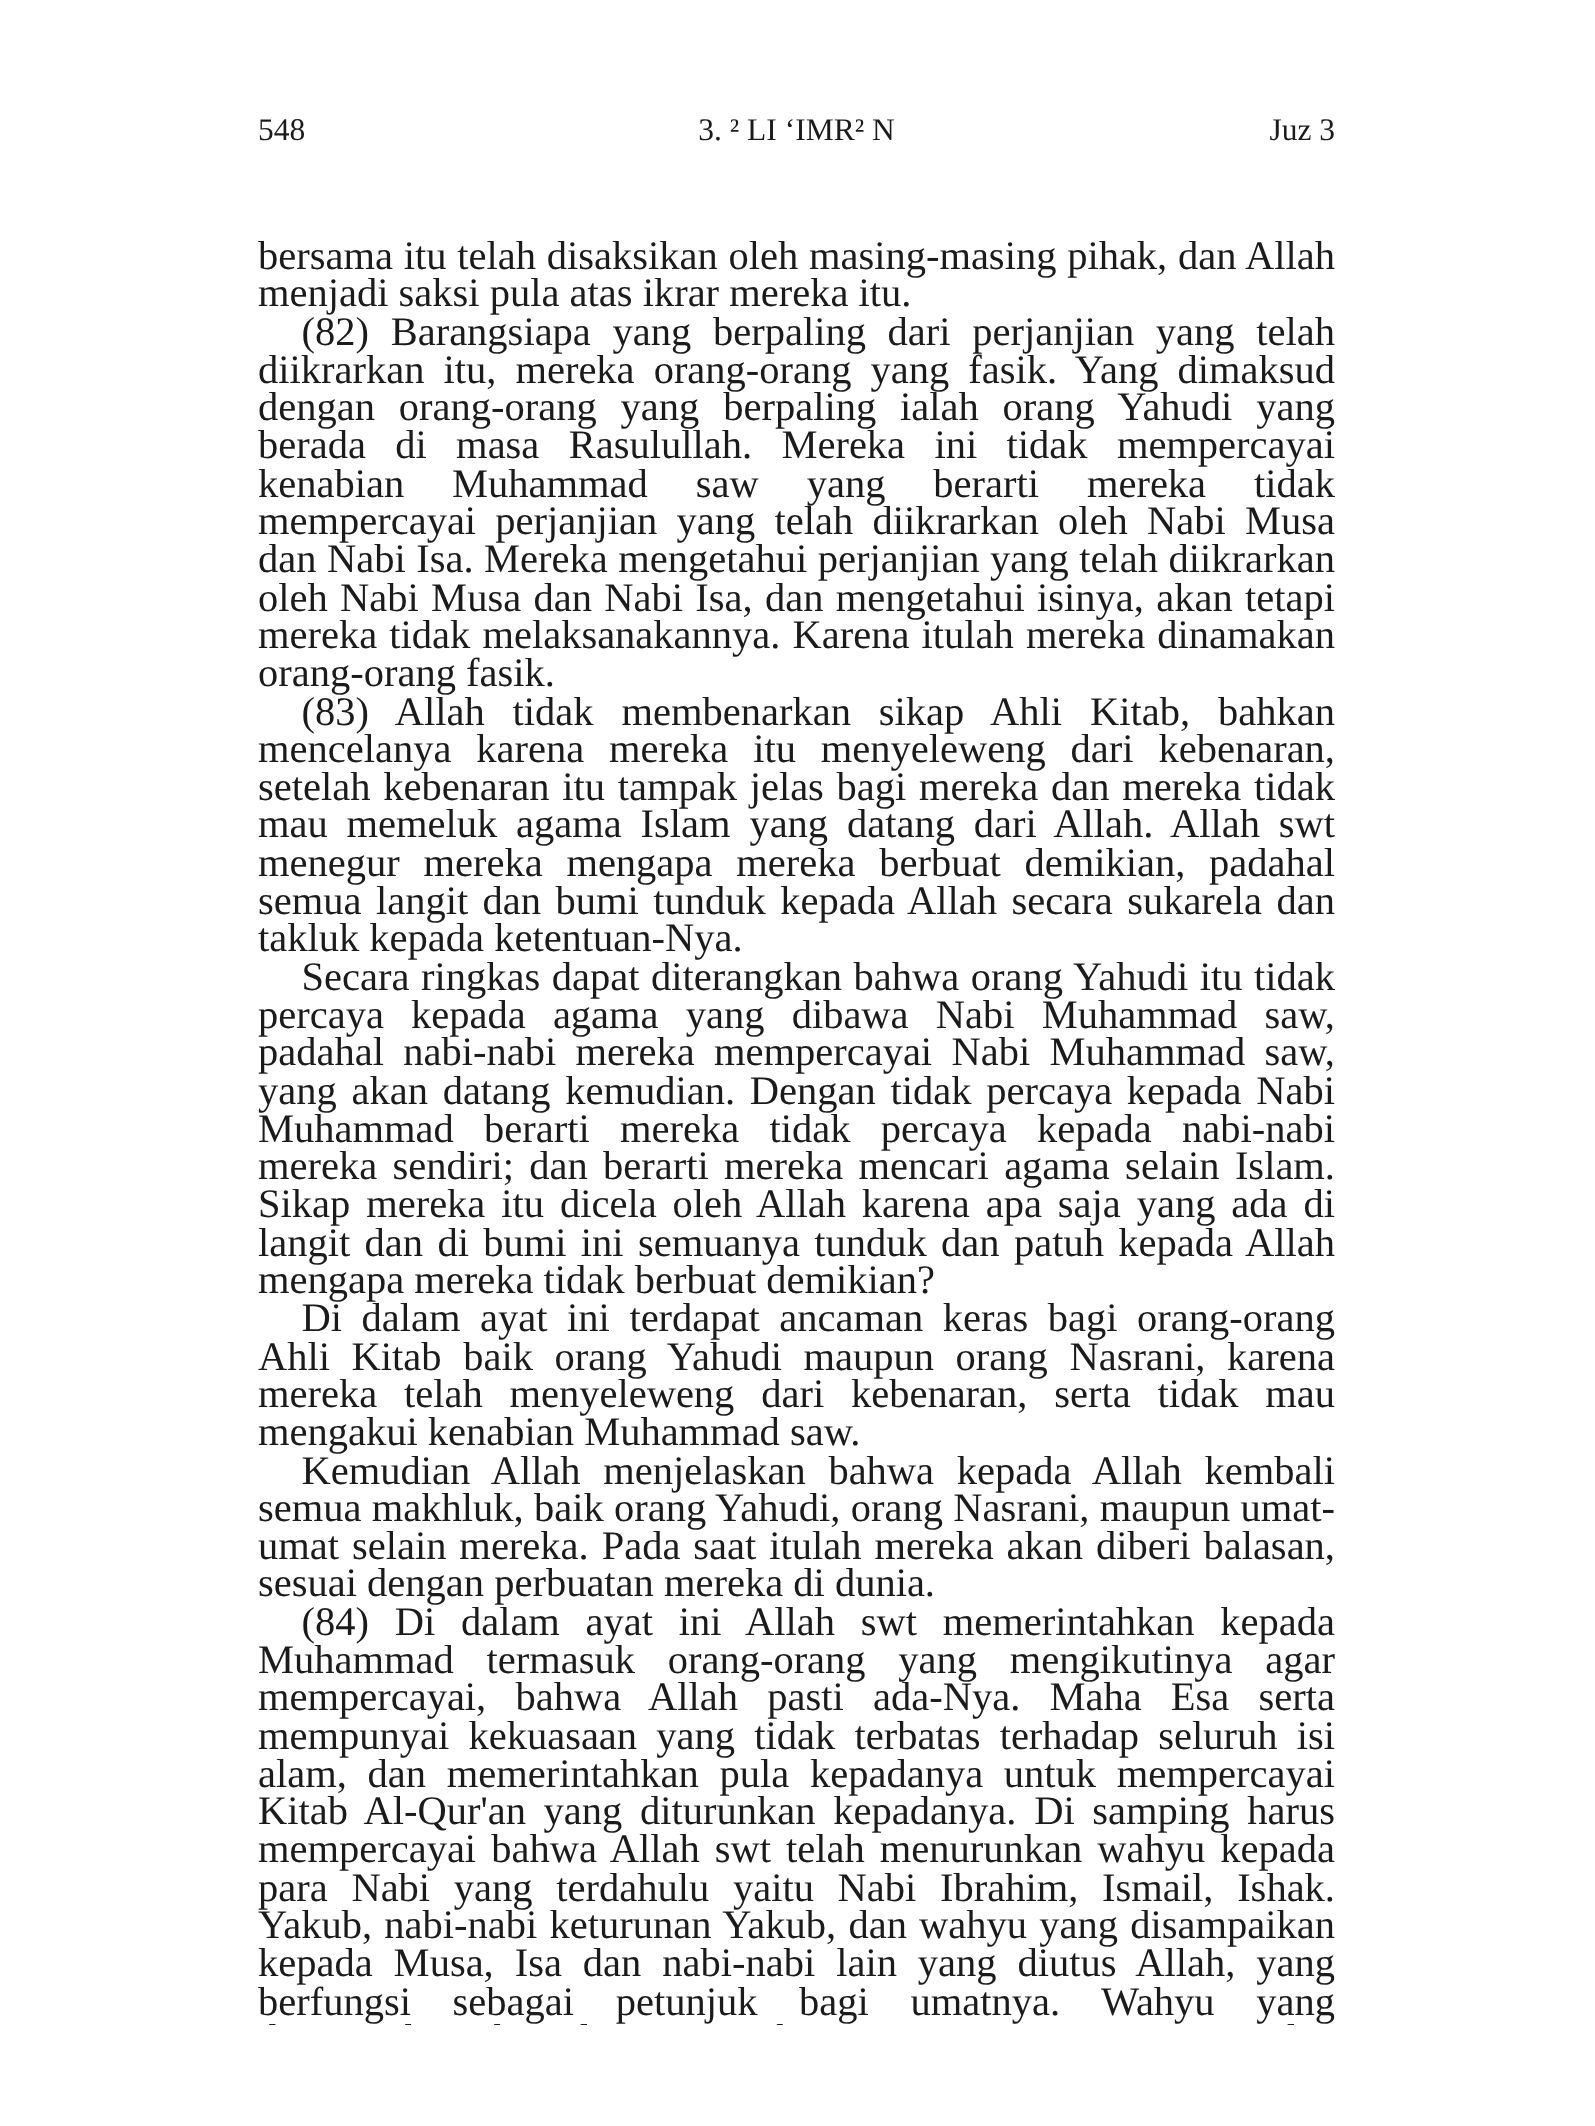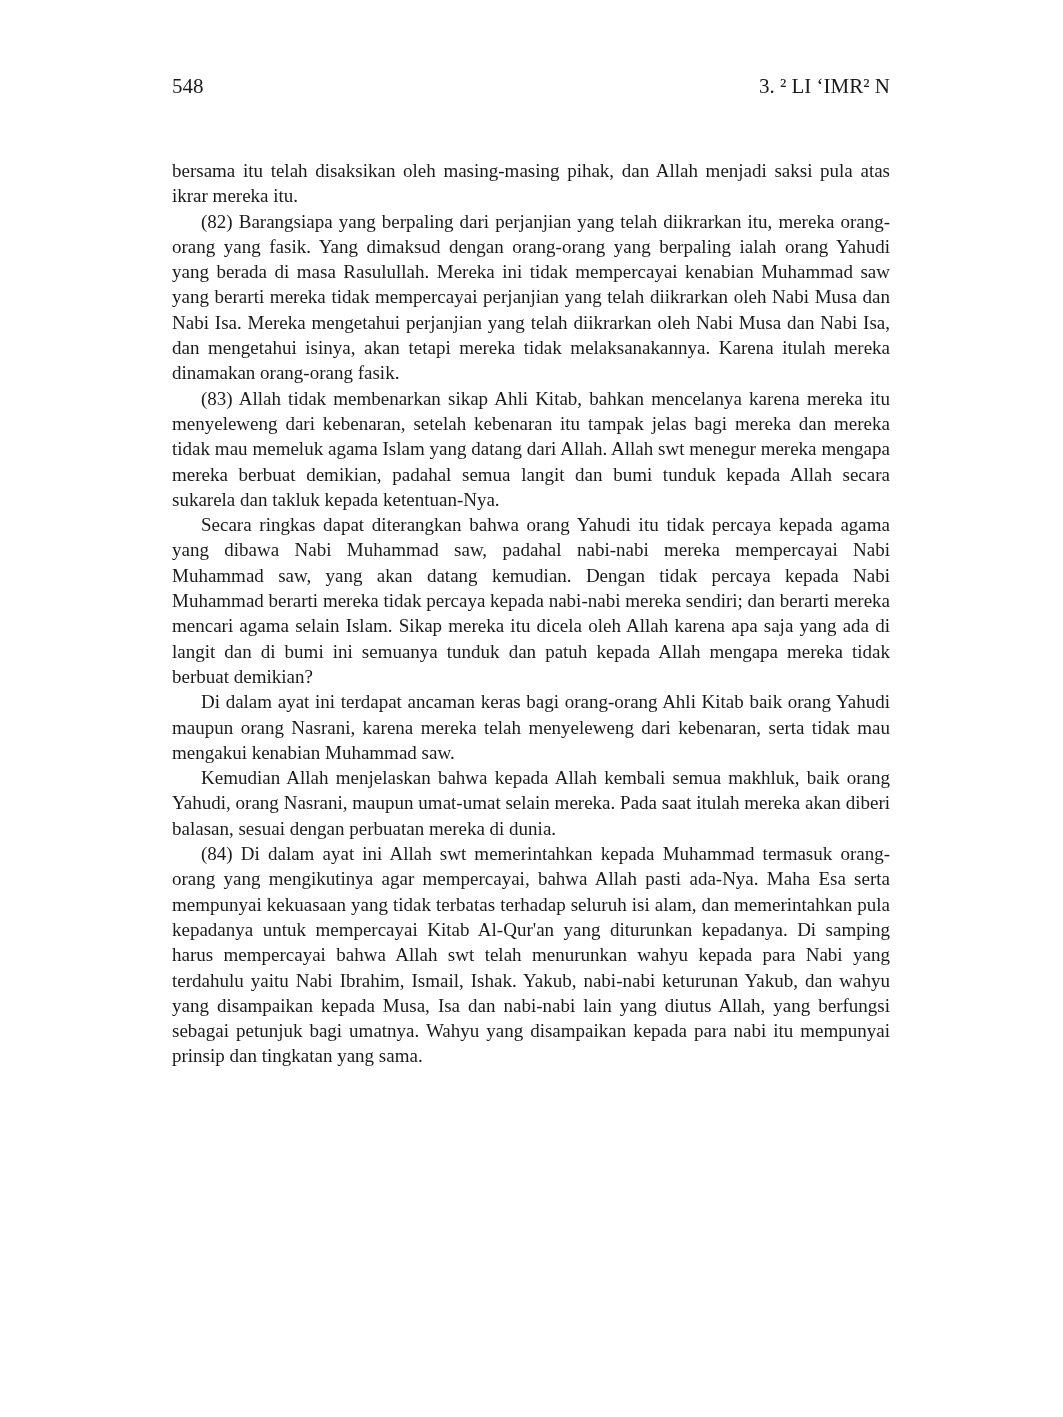--- a/index.html
+++ b/index.html
@@ -37,21 +37,21 @@
   .running-header .hdr-center {
     flex: 0 0 auto;
     white-space: pre;
   }
   .running-header .hdr-right {
     flex: 1;
     text-align: right;
   }
   .body-text {
     margin-top: 60px;
-    font-size: 19px;
+    font-size: 27px;
     line-height: 25.3px;
     text-align: justify;
     color: #1b1b1b;
   }
   .body-text p {
     margin: 0;
     padding: 0;
   }
   .body-text p.indent {
     text-indent: 29px;
@@ -59,20 +59,21 @@
 </style>
 </head>
 <body>
 
 <div class="page">
   <div class="content">
 
     <div class="running-header">
       <span class="hdr-left">548</span>
       <span class="hdr-center">3. ² LI ‘IMR² N</span>
+      <span class="hdr-right">Juz 3</span>
     </div>
 
     <div class="body-text">
       <p>bersama itu telah disaksikan oleh masing-masing pihak, dan Allah menjadi saksi pula atas ikrar mereka itu.</p>
       <p class="indent">(82) Barangsiapa yang berpaling dari perjanjian yang telah diikrarkan itu, mereka orang-orang yang fasik. Yang dimaksud dengan orang-orang yang berpaling ialah orang Yahudi yang berada di masa Rasulullah. Mereka ini tidak mempercayai kenabian Muhammad saw yang berarti mereka tidak mempercayai perjanjian yang telah diikrarkan oleh Nabi Musa dan Nabi Isa. Mereka mengetahui perjanjian yang telah diikrarkan oleh Nabi Musa dan Nabi Isa, dan mengetahui isinya, akan tetapi mereka tidak melaksanakannya. Karena itulah mereka dinamakan orang-orang fasik.</p>
       <p class="indent">(83) Allah tidak membenarkan sikap Ahli Kitab, bahkan mencelanya karena mereka itu menyeleweng dari kebenaran, setelah kebenaran itu tampak jelas bagi mereka dan mereka tidak mau memeluk agama Islam yang datang dari Allah. Allah swt menegur mereka mengapa mereka berbuat demikian, padahal semua langit dan bumi tunduk kepada Allah secara sukarela dan takluk kepada ketentuan-Nya.</p>
       <p class="indent">Secara ringkas dapat diterangkan bahwa orang Yahudi itu tidak percaya kepada agama yang dibawa Nabi Muhammad saw, padahal nabi-nabi mereka mempercayai Nabi Muhammad saw, yang akan datang kemudian. Dengan tidak percaya kepada Nabi Muhammad berarti mereka tidak percaya kepada nabi-nabi mereka sendiri; dan berarti mereka mencari agama selain Islam. Sikap mereka itu dicela oleh Allah karena apa saja yang ada di langit dan di bumi ini semuanya tunduk dan patuh kepada Allah mengapa mereka tidak berbuat demikian?</p>
       <p class="indent">Di dalam ayat ini terdapat ancaman keras bagi orang-orang Ahli Kitab baik orang Yahudi maupun orang Nasrani, karena mereka telah menyeleweng dari kebenaran, serta tidak mau mengakui kenabian Muhammad saw.</p>
       <p class="indent">Kemudian Allah menjelaskan bahwa kepada Allah kembali semua makhluk, baik orang Yahudi, orang Nasrani, maupun umat-umat selain mereka. Pada saat itulah mereka akan diberi balasan, sesuai dengan perbuatan mereka di dunia.</p>
       <p class="indent">(84) Di dalam ayat ini Allah swt memerintahkan kepada Muhammad termasuk orang-orang yang mengikutinya agar mempercayai, bahwa Allah pasti ada-Nya. Maha Esa serta mempunyai kekuasaan yang tidak terbatas terhadap seluruh isi alam, dan memerintahkan pula kepadanya untuk mempercayai Kitab Al-Qur'an yang diturunkan kepadanya. Di samping harus mempercayai bahwa Allah swt telah menurunkan wahyu kepada para Nabi yang terdahulu yaitu Nabi Ibrahim, Ismail, Ishak. Yakub, nabi-nabi keturunan Yakub, dan wahyu yang disampaikan kepada Musa, Isa dan nabi-nabi lain yang diutus Allah, yang berfungsi sebagai petunjuk bagi umatnya. Wahyu yang disampaikan kepada para nabi itu mempunyai prinsip dan tingkatan yang sama.</p>

